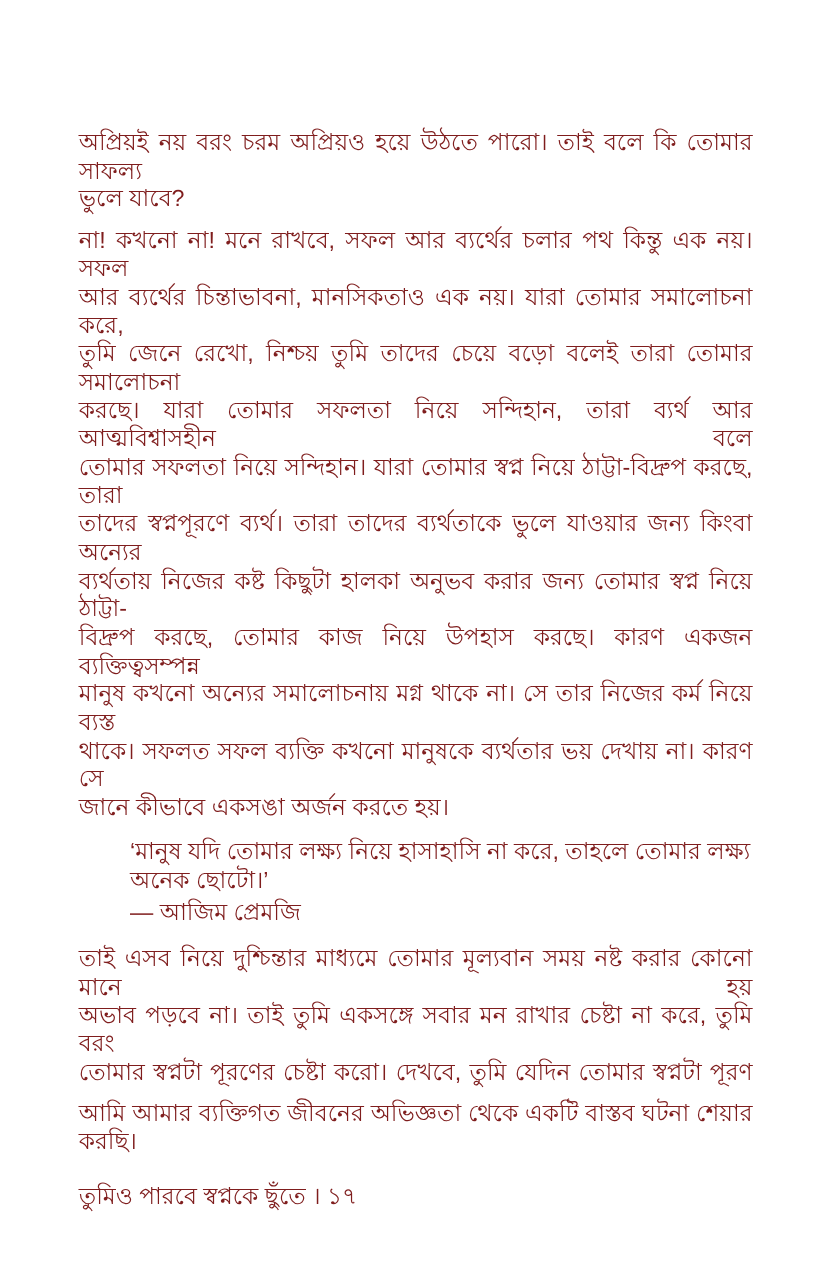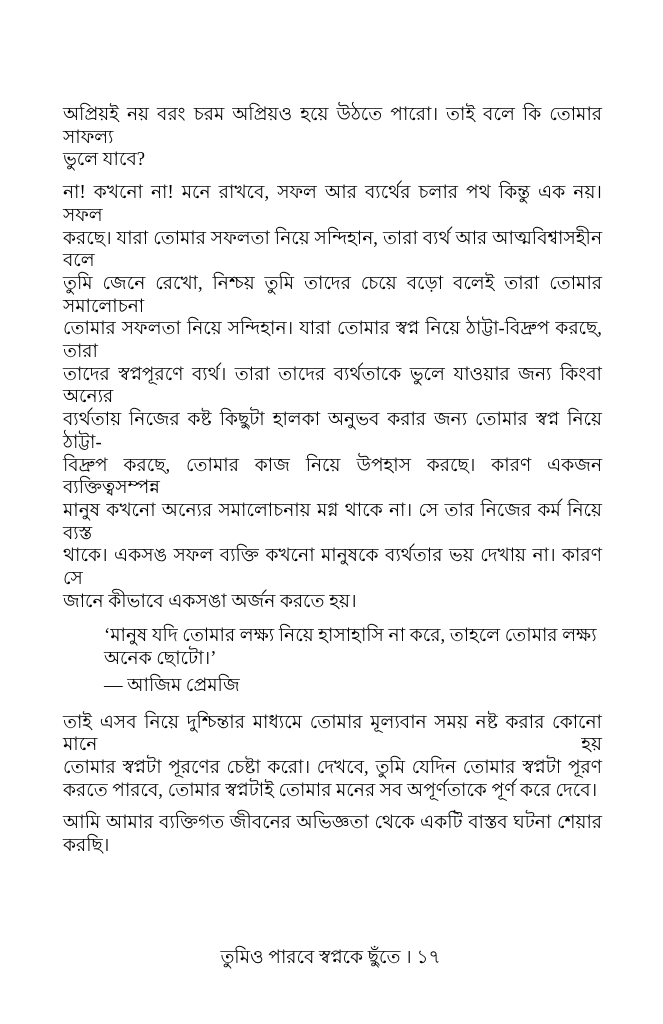--- a/index.html
+++ b/index.html
@@ -2,22 +2,22 @@
 <html lang="bn"><head>
 <meta charset="utf-8">
 <style>
   * { margin: 0; padding: 0; box-sizing: border-box; }
   html, body { background: #ffffff; }
   .page {
     position: relative;
     width: 659px;
     height: 1024px;
     background: #ffffff;
-    color: #000000;
-    font-family: Liberation Serif, serif;
+    color: #7f1d1d;
+    font-family: Liberation Sans, sans-serif;
     overflow: hidden;
   }
   .textblock {
     position: absolute;
     left: 63px;
     top: 103px;
     width: 539px;
   }
   .para { margin-bottom: 10px; }
   .line {
@@ -45,61 +45,62 @@
     text-align: center;
     text-align-last: left;
   }
   .footer {
     position: absolute;
     left: 63px;
     right: 61px;
     top: 945px;
     font-size: 18.6px;
     line-height: 23px;
-    text-align: center;
+    text-align: left;
   }
   .footer span { display: inline; }
 </style>
 </head>
 <body>
 
 <div class="page">
   <div class="textblock">
 
     <div class="para">
       <div class="line">অপ্রিয়ই নয় বরং চরম অপ্রিয়ও হয়ে উঠতে পারো। তাই বলে কি তোমার সাফল্য</div>
       <div class="line last">ভুলে যাবে?</div>
     </div>
 
     <div class="para">
       <div class="line">না! কখনো না! মনে রাখবে, সফল আর ব্যর্থের চলার পথ কিন্তু এক নয়। সফল</div>
+      <div class="line">আর ব্যর্থের চিন্তাভাবনা, মানসিকতাও এক নয়। যারা তোমার সমালোচনা করে,</div>
+      <div class="line">তুমি জেনে রেখো, নিশ্চয় তুমি তাদের চেয়ে বড়ো বলেই তারা তোমার সমালোচনা</div>
       <div class="line">করছে। যারা তোমার সফলতা নিয়ে সন্দিহান, তারা ব্যর্থ আর আত্মবিশ্বাসহীন বলে</div>
-      <div class="line">তুমি জেনে রেখো, নিশ্চয় তুমি তাদের চেয়ে বড়ো বলেই তারা তোমার সমালোচনা</div>
       <div class="line">তোমার সফলতা নিয়ে সন্দিহান। যারা তোমার স্বপ্ন নিয়ে ঠাট্টা-বিদ্রুপ করছে, তারা</div>
       <div class="line">তাদের স্বপ্নপূরণে ব্যর্থ। তারা তাদের ব্যর্থতাকে ভুলে যাওয়ার জন্য কিংবা অন্যের</div>
       <div class="line">ব্যর্থতায় নিজের কষ্ট কিছুটা হালকা অনুভব করার জন্য তোমার স্বপ্ন নিয়ে ঠাট্টা-</div>
       <div class="line">বিদ্রুপ করছে, তোমার কাজ নিয়ে উপহাস করছে। কারণ একজন ব্যক্তিত্বসম্পন্ন</div>
       <div class="line">মানুষ কখনো অন্যের সমালোচনায় মগ্ন থাকে না। সে তার নিজের কর্ম নিয়ে ব্যস্ত</div>
-      <div class="line">থাকে। একসঙ সফল ব্যক্তি কখনো মানুষকে ব্যর্থতার ভয় দেখায় না। কারণ সে</div>
+      <div class="line">থাকে। সফলত সফল ব্যক্তি কখনো মানুষকে ব্যর্থতার ভয় দেখায় না। কারণ সে</div>
       <div class="line last">জানে কীভাবে একসঙা অর্জন করতে হয়।</div>
     </div>
 
     <div class="quote-block">
       <div class="line">‘মানুষ যদি তোমার লক্ষ্য নিয়ে হাসাহাসি না করে, তাহলে তোমার লক্ষ্য</div>
       <div class="line last">অনেক ছোটো।’</div>
     </div>
 
     <div class="attribution-block">
       <div class="line last">— আজিম প্রেমজি</div>
     </div>
 
     <div class="para">
       <div class="line">তাই এসব নিয়ে দুশ্চিন্তার মাধ্যমে তোমার মূল্যবান সময় নষ্ট করার কোনো মানে হয়</div>
+      <div class="line">অভাব পড়বে না। তাই তুমি একসঙ্গে সবার মন রাখার চেষ্টা না করে, তুমি বরং</div>
       <div class="line">তোমার স্বপ্নটা পূরণের চেষ্টা করো। দেখবে, তুমি যেদিন তোমার স্বপ্নটা পূরণ</div>
-      <div class="line last">করতে পারবে, তোমার স্বপ্নটাই তোমার মনের সব অপূর্ণতাকে পূর্ণ করে দেবে।</div>
     </div>
 
     <div class="para">
       <div class="line last">আমি আমার ব্যক্তিগত জীবনের অভিজ্ঞতা থেকে একটি বাস্তব ঘটনা শেয়ার করছি।</div>
     </div>
 
   </div>
 
   <div class="footer">
     <span>তুমিও পারবে স্বপ্নকে ছুঁতে</span>

